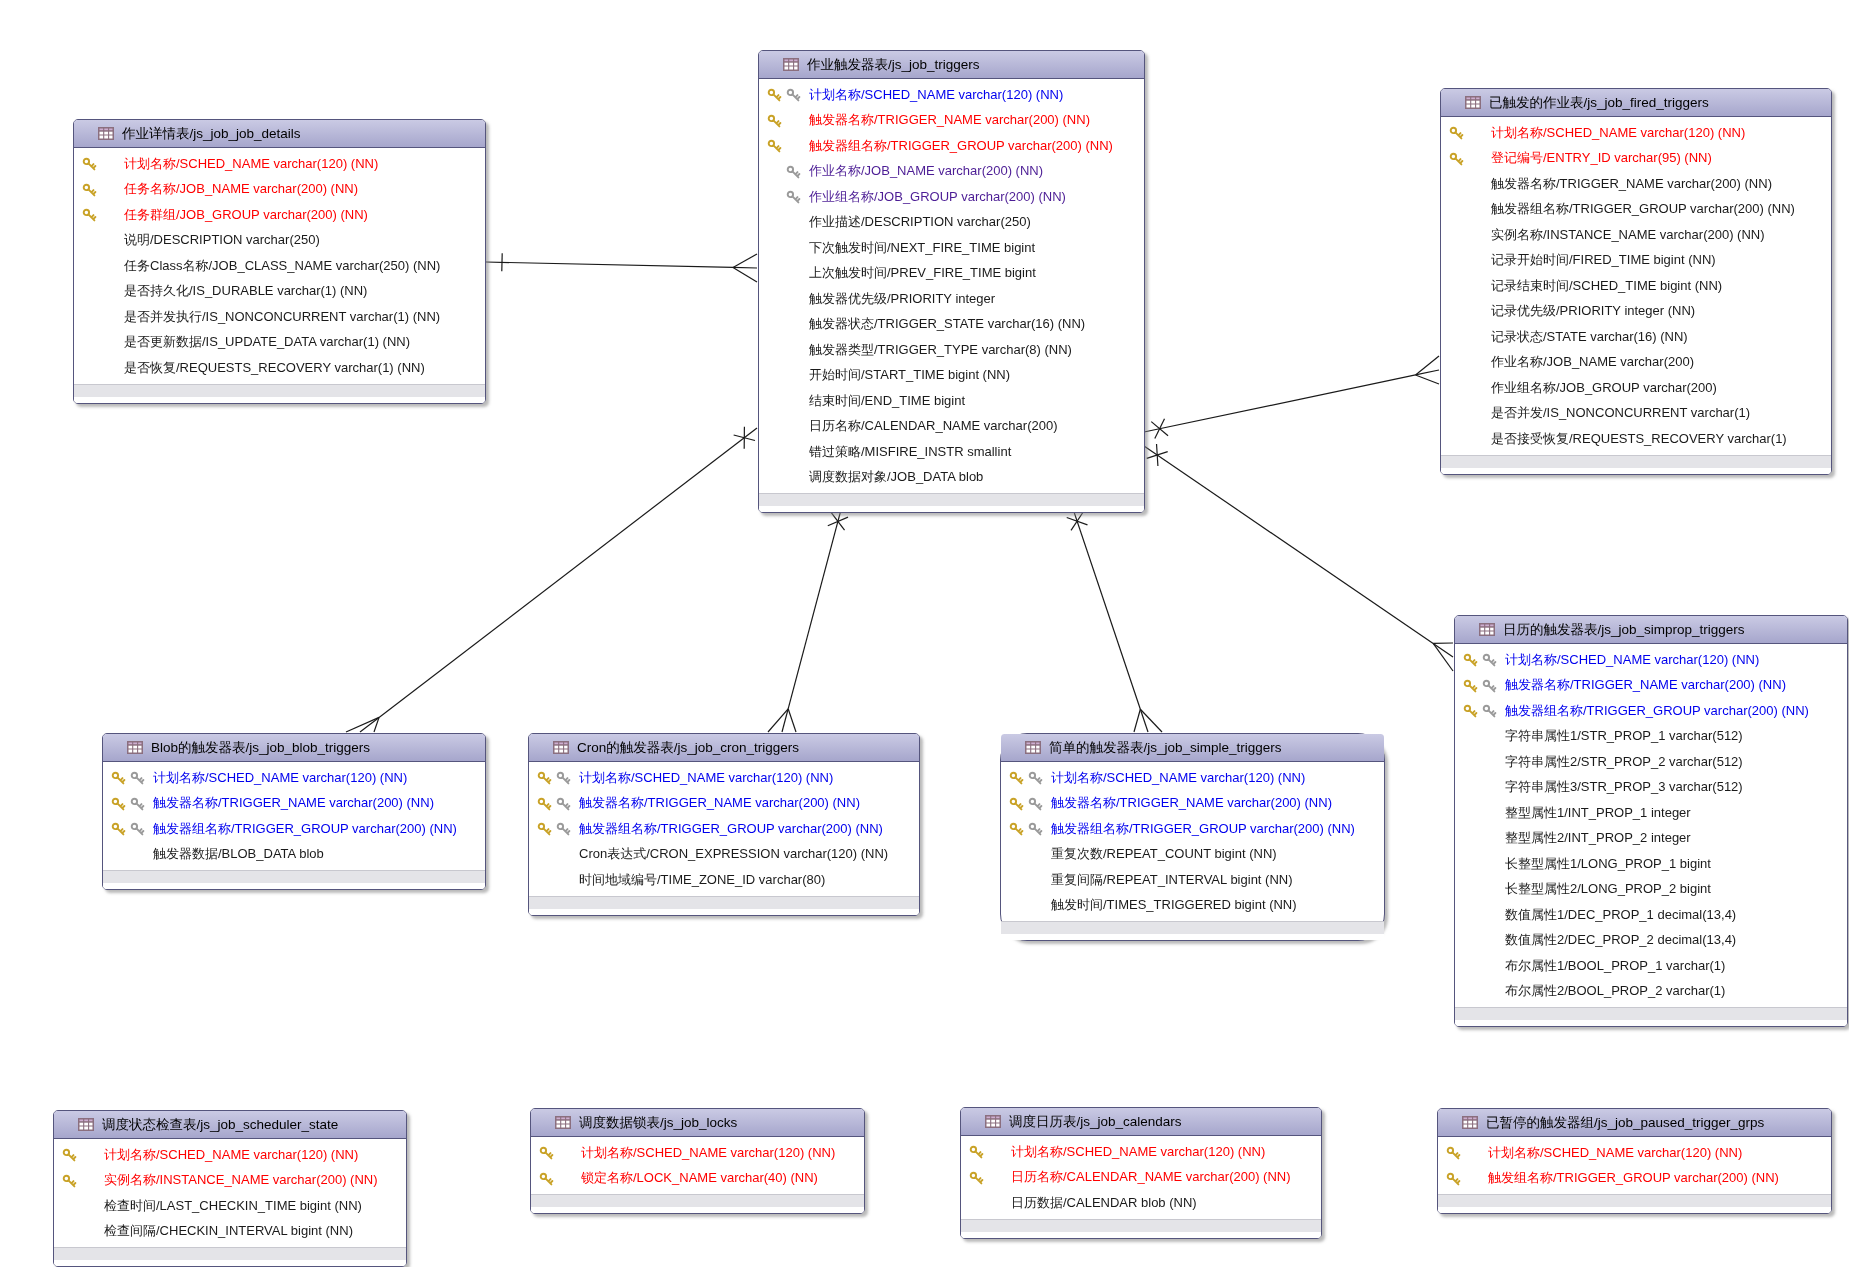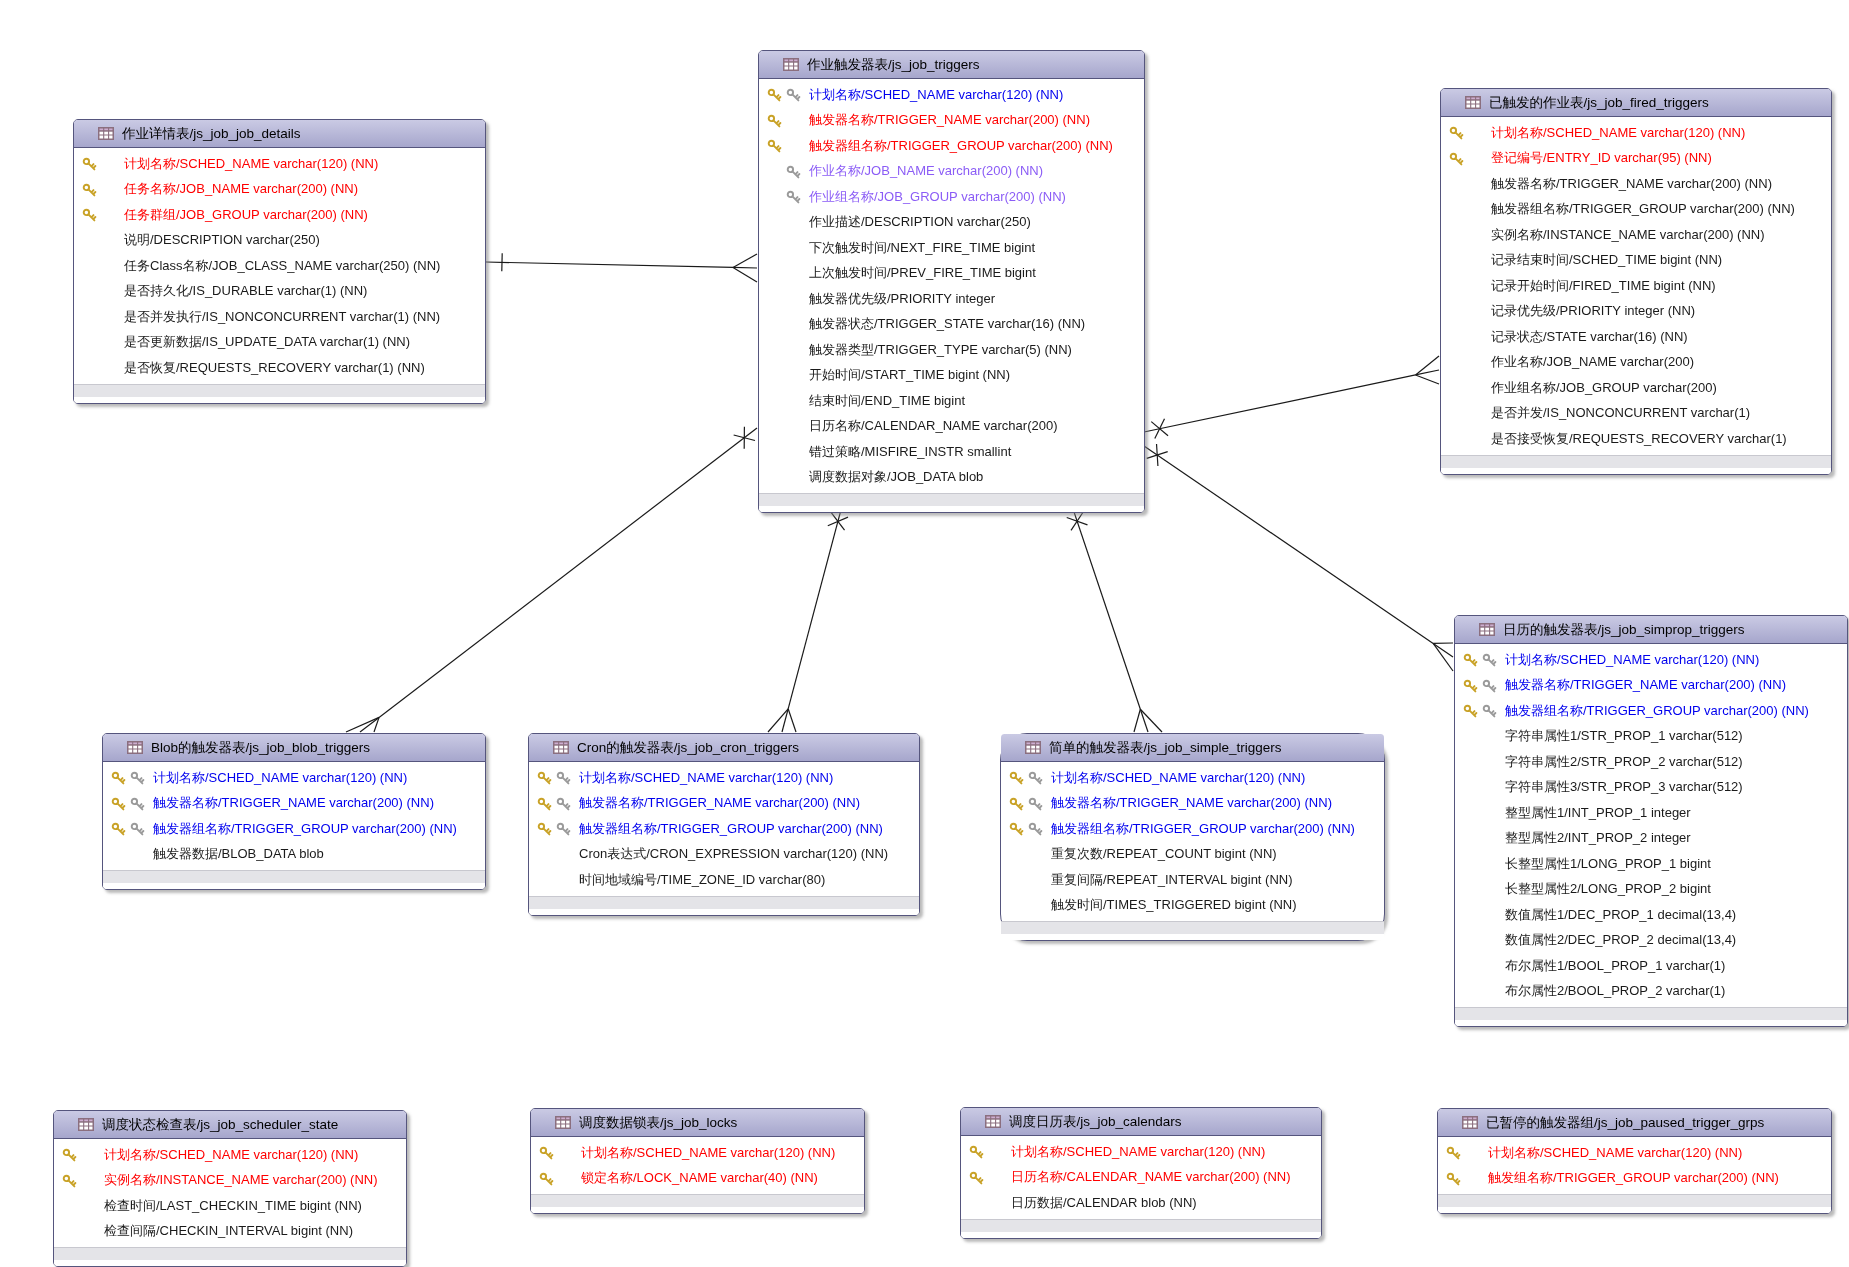--- a/index.html
+++ b/index.html
@@ -9,21 +9,21 @@
   .tbl{position:absolute;z-index:2;background:#ffffff;border:1.5px solid #55557d;border-radius:5px;
        box-shadow:3px 3px 3px rgba(130,130,130,0.55);}
   .tbl-header{height:28px;background:linear-gradient(#cacae4,#a6a6cc);border-bottom:1.5px solid #55557d;
        border-radius:3.5px 3.5px 0 0;display:flex;align-items:center;padding:0 24px;box-sizing:border-box;}
   .tbl-title{font-size:13.5px;color:#000;margin-left:8px;white-space:nowrap;}
   .tbl-body{padding:3px 0 3px 0;}
   .tbl-row{height:25.5px;position:relative;display:flex;align-items:center;padding-left:50px;
        font-size:13px;white-space:nowrap;}
   .key-slot1{position:absolute;left:8px;top:6px;}
   .key-slot2{position:absolute;left:27px;top:6px;}
-  .c-red{color:#ff0000;}.c-blue{color:#0000ee;}.c-green{color:#8b5cf6;}.c-black{color:#1a1a1a;}
+  .c-red{color:#ff0000;}.c-blue{color:#0000ee;}.c-green{color:#4c1d95;}.c-black{color:#1a1a1a;}
   .tbl-footer{height:12px;background:#e4e4e8;border-top:1px solid #c8c8cf;}
   .tbl-bottom{height:6px;background:#fff;border-radius:0 0 3.5px 3.5px;}
   .conn{stroke:#1a1a1a;stroke-width:1.2;fill:none;}
 </style>
 </head>
 <body>
 
 <div id="stage">
   <svg id="connector-layer" width="1849" height="1267" viewBox="0 0 1849 1267">
       <line x1="733.005880111157" y1="267.46876487330974" x2="757" y2="254" class="conn"></line>
@@ -177,21 +177,21 @@
         <div class="tbl-row c-black">
           <span>上次触发时间/PREV_FIRE_TIME bigint</span>
         </div>
         <div class="tbl-row c-black">
           <span>触发器优先级/PRIORITY integer</span>
         </div>
         <div class="tbl-row c-black">
           <span>触发器状态/TRIGGER_STATE varchar(16) (NN)</span>
         </div>
         <div class="tbl-row c-black">
-          <span>触发器类型/TRIGGER_TYPE varchar(5) (NN)</span>
+          <span>触发器类型/TRIGGER_TYPE varchar(8) (NN)</span>
         </div>
         <div class="tbl-row c-black">
           <span>开始时间/START_TIME bigint (NN)</span>
         </div>
         <div class="tbl-row c-black">
           <span>结束时间/END_TIME bigint</span>
         </div>
         <div class="tbl-row c-black">
           <span>日历名称/CALENDAR_NAME varchar(200)</span>
         </div>
@@ -234,24 +234,24 @@
         <div class="tbl-row c-black">
           <span>触发器名称/TRIGGER_NAME varchar(200) (NN)</span>
         </div>
         <div class="tbl-row c-black">
           <span>触发器组名称/TRIGGER_GROUP varchar(200) (NN)</span>
         </div>
         <div class="tbl-row c-black">
           <span>实例名称/INSTANCE_NAME varchar(200) (NN)</span>
         </div>
         <div class="tbl-row c-black">
+          <span>记录开始时间/FIRED_TIME bigint (NN)</span>
+        </div>
+        <div class="tbl-row c-black">
           <span>记录结束时间/SCHED_TIME bigint (NN)</span>
-        </div>
-        <div class="tbl-row c-black">
-          <span>记录开始时间/FIRED_TIME bigint (NN)</span>
         </div>
         <div class="tbl-row c-black">
           <span>记录优先级/PRIORITY integer (NN)</span>
         </div>
         <div class="tbl-row c-black">
           <span>记录状态/STATE varchar(16) (NN)</span>
         </div>
         <div class="tbl-row c-black">
           <span>作业名称/JOB_NAME varchar(200)</span>
         </div>

